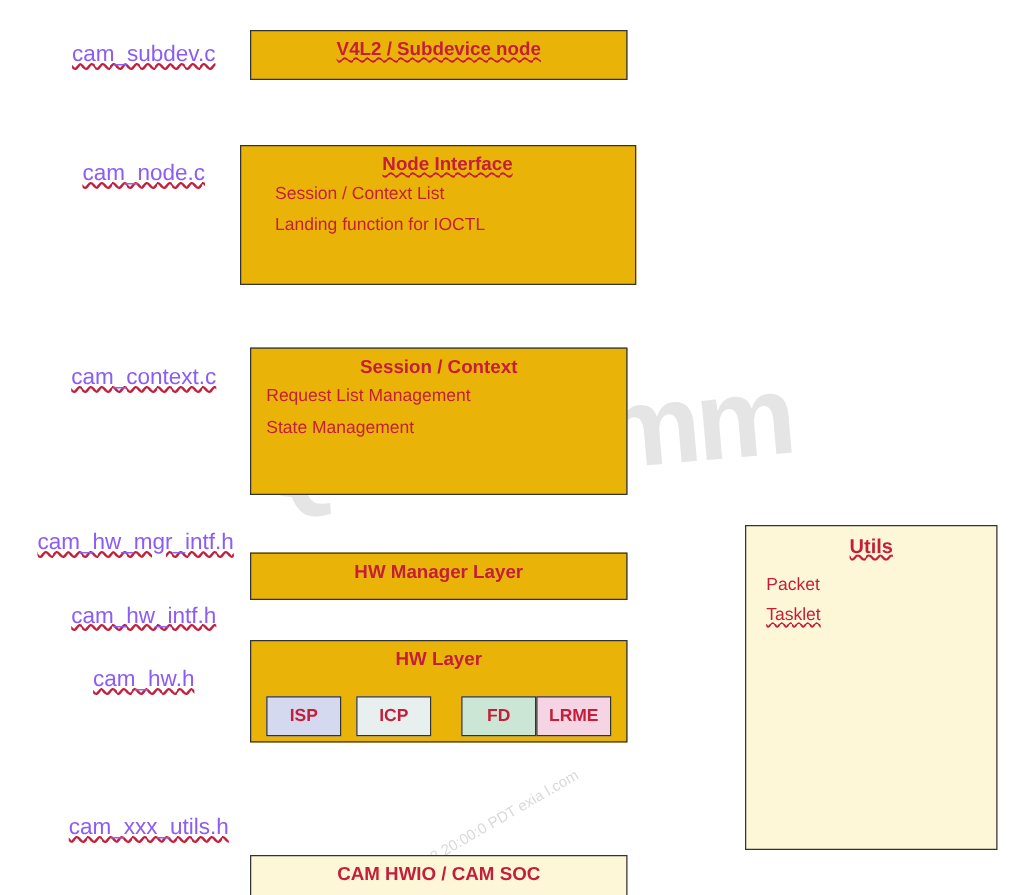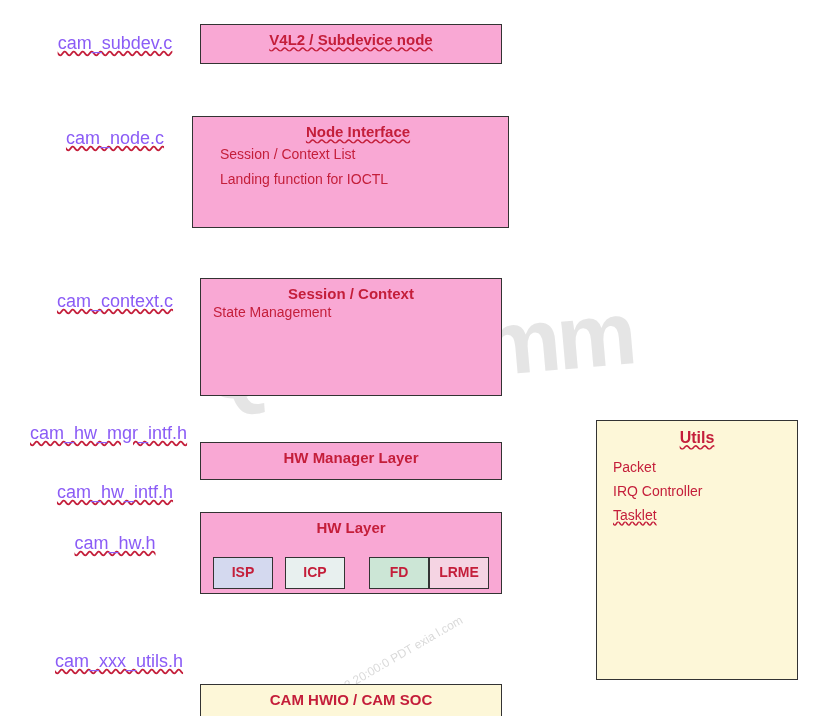--- a/index.html
+++ b/index.html
@@ -38,21 +38,21 @@
       font-size: 18px;
       text-decoration: underline;
       text-decoration-style: wavy;
       text-decoration-color: #c41e3a;
       text-align: center;
       width: 120px;
     }
     .box {
       position: absolute;
       border: 1px solid #333;
-      background: #f9a8d4;
+      background: #eab308;
       z-index: 1;
     }
     .box-title {
       color: #c41e3a;
       font-weight: bold;
       font-size: 15px;
       text-align: center;
       margin-top: 6px;
       text-decoration: underline;
       text-decoration-style: wavy;
@@ -128,20 +128,21 @@
 <div class="label" style="left:55px; top:128px;">cam_node.c</div>
 <div class="box" style="left:192px; top:116px; width:300px; height:110px;padding-left:15px;">
   <div class="box-title">Node Interface</div>
   <div class="box-content">Session / Context List</div>
   <div class="box-content" style="padding-top:0;">Landing function for IOCTL</div>
 </div>
 
 <div class="label" style="left:55px; top:291px;">cam_context.c</div>
 <div class="box" style="left:200px; top:278px; width:300px; height:116px;">
   <div class="box-title-plain">Session / Context</div>
+  <div class="box-content">Request List Management</div>
   <div class="box-content" style="padding-top:0;">State Management</div>
 </div>
 
 <div class="label" style="left:30px; top:423px; width:145px;">cam_hw_mgr_intf.h</div>
 <div class="box" style="left:200px; top:442px; width:300px; height:36px;">
   <div class="box-title-plain">HW Manager Layer</div>
 </div>
 
 <div class="label" style="left:55px; top:482px;">cam_hw_intf.h</div>
 
@@ -156,15 +157,14 @@
 
 <div class="label" style="left:55px; top:651px;">cam_xxx_utils.h</div>
 <div class="box hwio" style="left:200px; top:640px; width:300px; height:38px;margin-top:44px;">
   <div class="box-title-plain">CAM HWIO / CAM SOC</div>
 </div>
 
 <div class="utils-box" style="left:596px; top:420px; width:200px; height:258px;">
   <div class="utils-title">Utils</div>
   <div style="height:8px;"></div>
   <div class="utils-item">Packet</div>
-  <div class="utils-item">IRQ Controller</div>
   <div class="utils-item wavy-under" style="display:inline-block; margin-left:0;">Tasklet</div>
 </div>
 
 </body></html>

